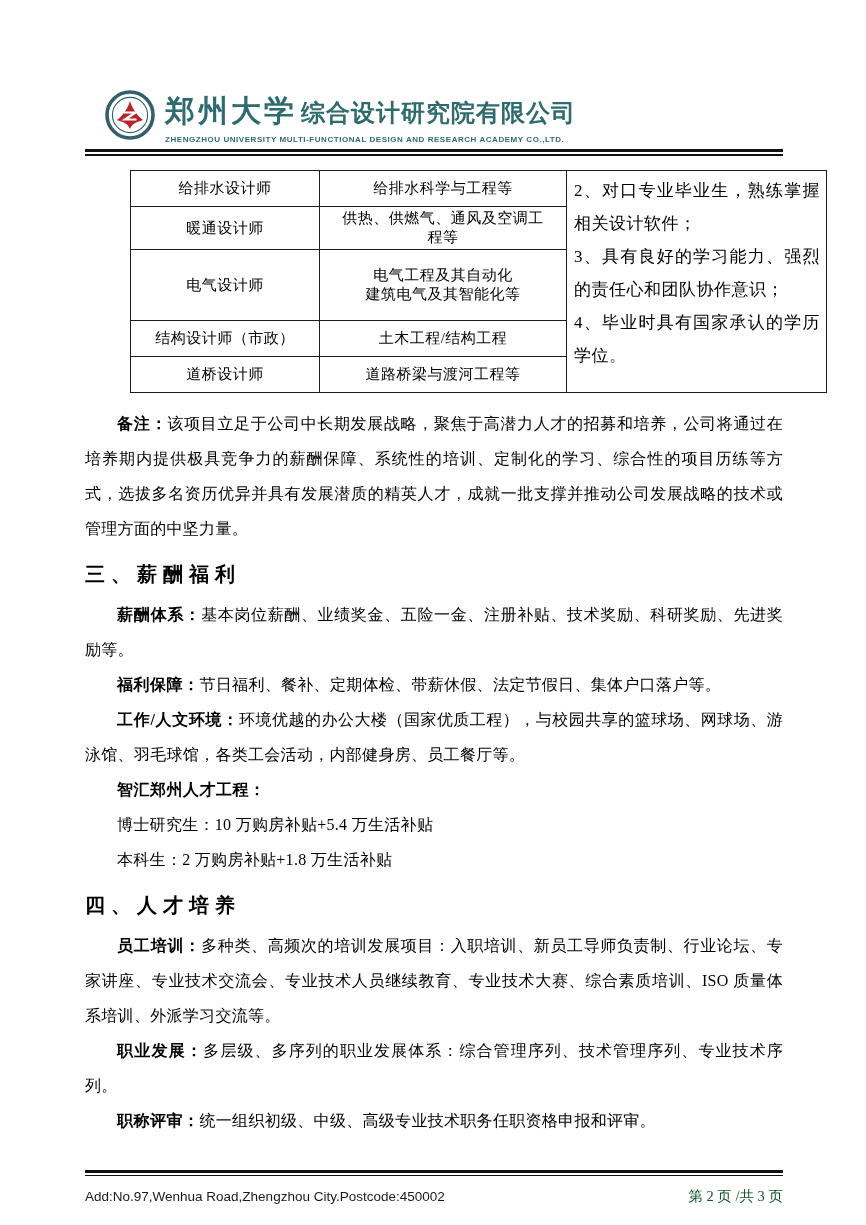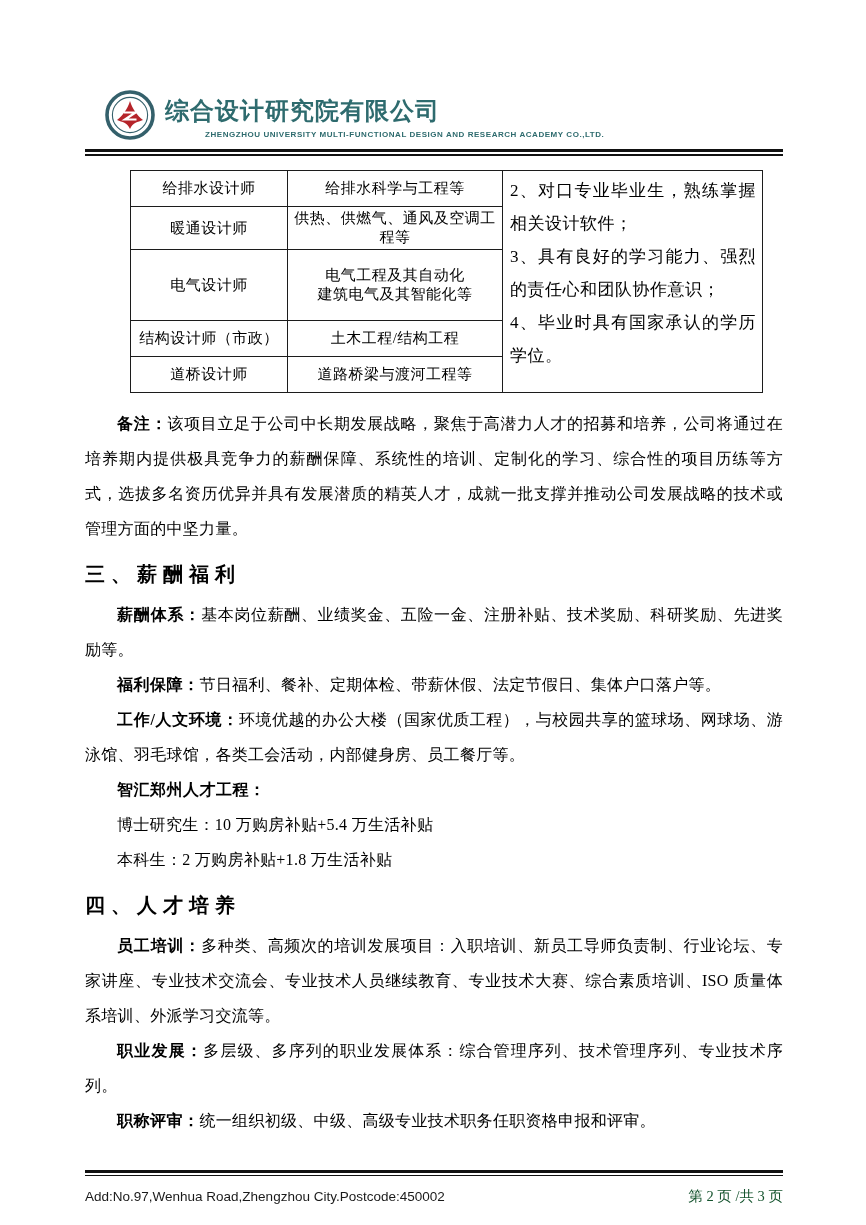--- a/index.html
+++ b/index.html
@@ -25,38 +25,37 @@
   .brand .zh-co{
     font-size:24px;font-weight:bold;color:#2e6b6e;
     font-family:"Liberation Sans","DejaVu Sans",sans-serif;
     letter-spacing:1px;
   }
   .brand .en{
     margin-top:3px;
     font-size:8px;color:#2e6b6e;letter-spacing:0.55px;
     font-family:"Liberation Sans","DejaVu Sans",sans-serif;
     font-weight:bold;
-    margin-left:40px;
   }
   .header-rule{margin-top:5px;}
   .header-rule .r1{height:3px;background:#111;}
   .header-rule .r2{height:2px;background:#111;margin-top:2px;}
   
   .tbl-wrap{margin:14px 0 0 45px;}
   table.positions{
     border-collapse:collapse;
     width:604px;
     table-layout:fixed;
     font-size:15px;
   }
   table.positions td{
     border:1.5px solid #1c1c1c;
     text-align:center;
     vertical-align:middle;
-    padding:2px 4px;
+    padding:2px 20px;
     letter-spacing:0.5px;
   }
   table.positions .c1{width:148px;}
   table.positions .c2{width:206px;}
   table.positions .c3{width:246px;}
   table.positions tr.r-s td{height:31px;}
   table.positions tr.r-d td.mcell{height:66px;}
   td.reqcell{
     text-align:left !important;
     vertical-align:top !important;
@@ -102,20 +101,21 @@
     <div class="logo">
       <svg width="50" height="50" viewBox="0 0 50 50" aria-hidden="true">
         <circle cx="25" cy="25" r="23" fill="#ffffff" stroke="#34606b" stroke-width="3.6"></circle>
         <circle cx="25" cy="25" r="17.6" fill="#ffffff" stroke="#34606b" stroke-width="1.1"></circle>
         <path d="M25 11 C27.5 19 32 25.5 38 30 C32.5 32.5 28 32 25 39 C22 32 17.5 32.5 12 30 C18 25.5 22.5 19 25 11 Z" fill="#b5242a"></path>
         <polyline points="19,22.5 30.5,22.5 20,29.5 31.5,29.5" fill="none" stroke="#ffffff" stroke-width="2.2"></polyline>
       </svg>
     </div>
     <div class="brand">
       <div class="zh-line">
+        <span class="zh-cal">郑州大学</span>
         <span class="zh-co">综合设计研究院有限公司</span>
       </div>
       <div class="en">ZHENGZHOU UNIVERSITY MULTI-FUNCTIONAL DESIGN AND RESEARCH ACADEMY CO.,LTD.</div>
     </div>
   </div>
   <div class="header-rule">
     <div class="r1"></div>
       <div class="r2"></div>
   </div>
 

